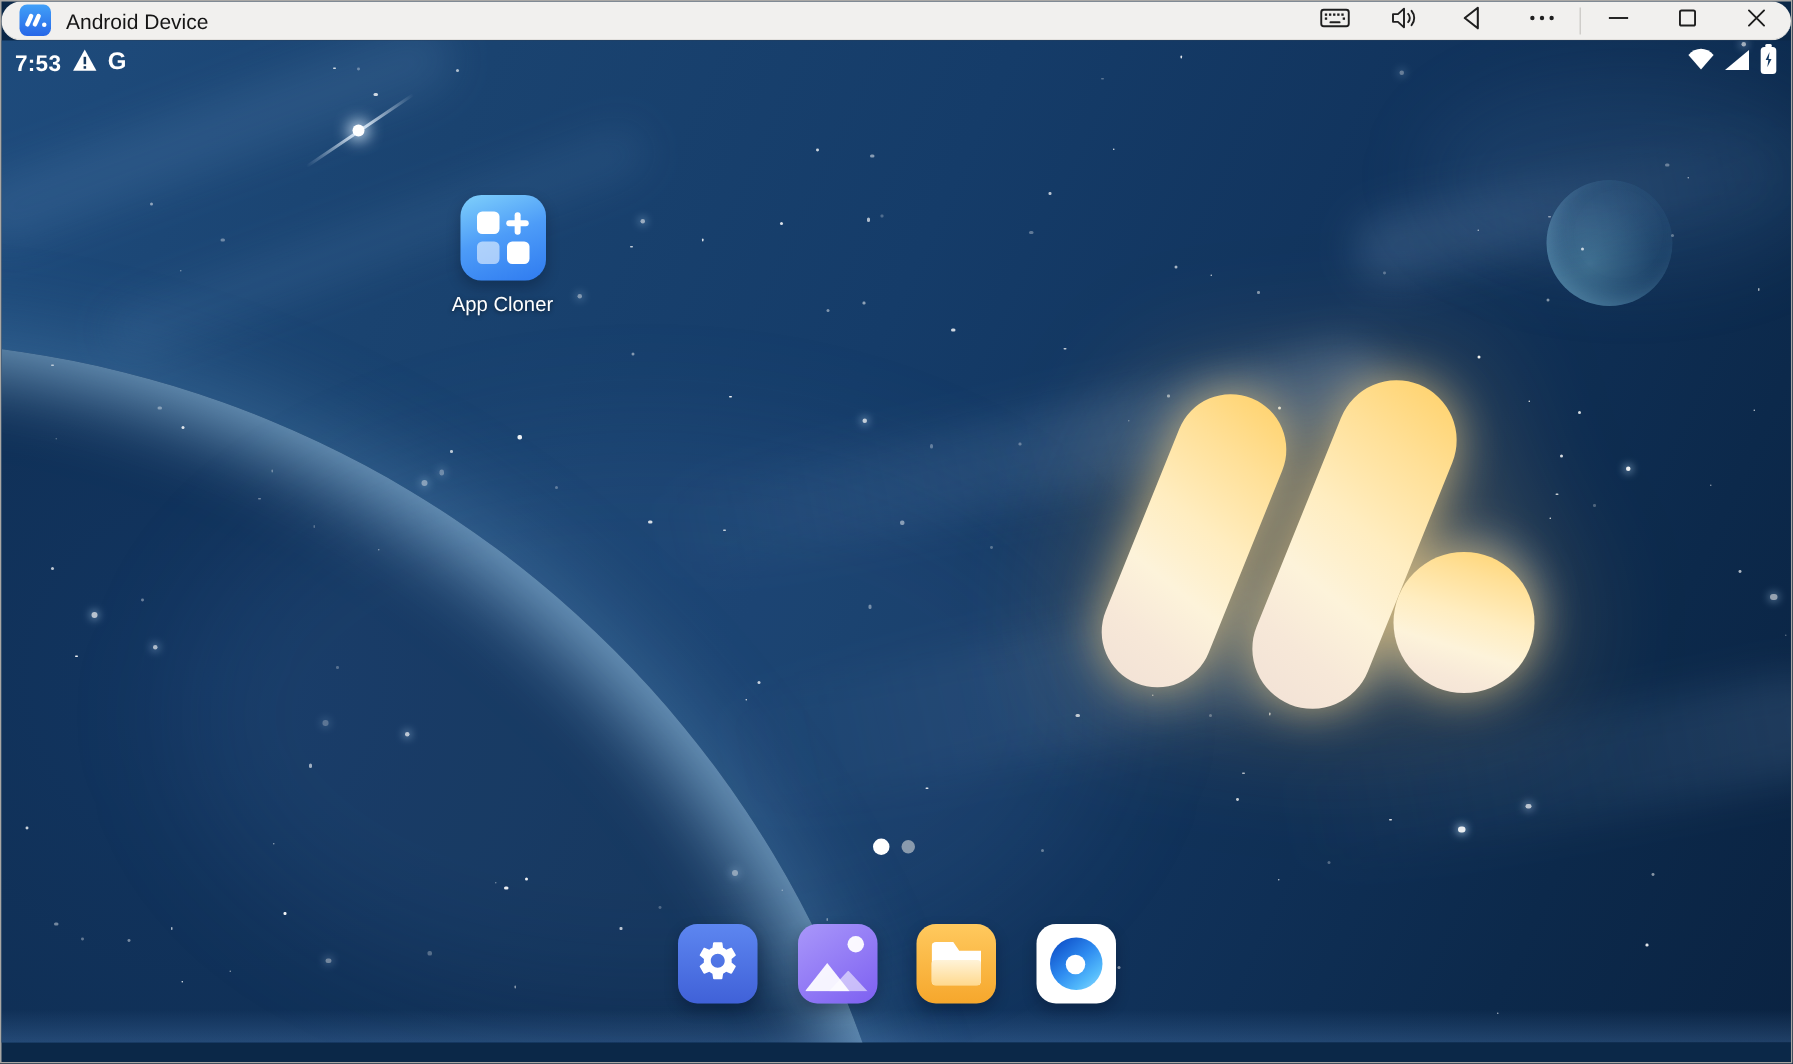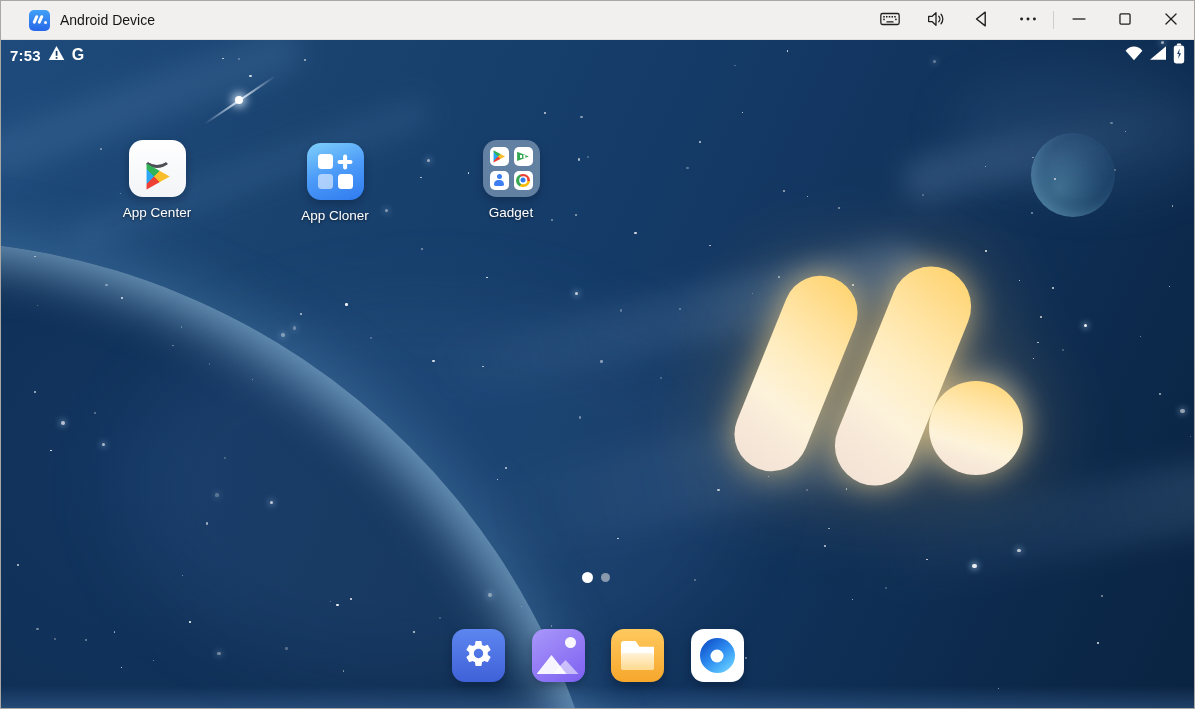--- a/index.html
+++ b/index.html
@@ -1,22 +1,22 @@
 <!DOCTYPE html>
 <html><head>
 <meta charset="utf-8">
 <style>
   * { margin:0; padding:0; box-sizing:border-box; }
   body { background:#444; font-family:"Liberation Sans", sans-serif; }
 
   .window { width:1195px; height:709px; border:1px solid #a9a7a4; background:#0b2848; overflow:hidden; }
 
   
-  .titlebar { height:39px; background:#f1f0ee; border-bottom:1px solid #e2e0dd;
-              display:flex; align-items:center; justify-content:space-between; padding-left:28px; }
+  .titlebar { height:26px; background:#f1f0ee; border-bottom:1px solid #e2e0dd;
+              display:flex; align-items:center; justify-content:space-between; padding-left:12px;border-radius:15px; }
   .tb-left { display:flex; align-items:center; gap:10px; }
   .tb-appicon { width:21px; height:21px; border-radius:5px; position:relative;
                 background:linear-gradient(180deg,#41a0f8,#2767e8); }
   .tb-appicon i { position:absolute; background:#fff; }
   .tb-appicon .m1 { left:4.5px; top:5.5px; width:3.2px; height:9px; border-radius:2px; transform:rotate(24deg); }
   .tb-appicon .m2 { left:9.5px; top:5.5px; width:3.2px; height:9px; border-radius:2px; transform:rotate(24deg); }
   .tb-appicon .m3 { left:14.5px; top:11.5px; width:3.4px; height:3.4px; border-radius:50%; }
   .tb-title { font-size:14px; color:#151515; }
   .tb-right { display:flex; align-items:center; height:100%; }
   .tb-btn { width:46px; height:100%; display:flex; align-items:center; justify-content:center;
@@ -418,59 +418,33 @@
         <span>
           <svg width="12" height="21" viewBox="0 0 12 21">
             <rect x="3.8" y="0.4" width="4.4" height="2.2" rx="1" fill="#fff"></rect>
             <rect x="0.8" y="2.4" width="10.4" height="18" rx="2.4" fill="#fff"></rect>
             <path d="M6.7 5.6 L4.1 11 H5.9 L5.2 15.8 L8 10.3 H6.1 Z" fill="#143a63"></path>
           </svg>
         </span>
       </div>
     </div>
 
-    <div class="app" style="left:96px; top:100px;">
-      <div class="app-icon ic-appcenter">
-        <div class="bag-handle"></div>
-        <div class="play-tri"></div>
-      </div>
-      <div class="app-label">App Center</div>
-    </div>
 
     <div class="app" style="left:274px; top:103px;">
       <div class="app-icon ic-appcloner">
         <div class="grid2">
           <span class="sqc"></span>
             <span class="sqc plus"></span>
           <span class="sqc dim"></span>
             <span class="sqc"></span>
         </div>
       </div>
       <div class="app-label">App Cloner</div>
     </div>
 
-    <div class="app" style="left:450px; top:100px;">
-      <div class="app-icon ic-folder">
-        <div class="fgrid">
-          <span class="ftile">
-              <span class="play-tri mini-play"></span>
-            </span>
-          <span class="ftile">
-              <span class="mini-games"></span>
-            </span>
-          <span class="ftile">
-              <span class="mini-person"></span>
-            </span>
-          <span class="ftile">
-              <span class="mini-chrome"></span>
-            </span>
-        </div>
-      </div>
-      <div class="app-label">Gadget</div>
-    </div>
 
     <div class="page-dots">
       <span class="dot active"></span>
       <span class="dot idle"></span>
     </div>
 
     <div class="dock">
       <div class="dock-icon ic-settings">
         <span>
           <svg width="31" height="31" viewBox="0 0 24 24" fill="#ffffff">

